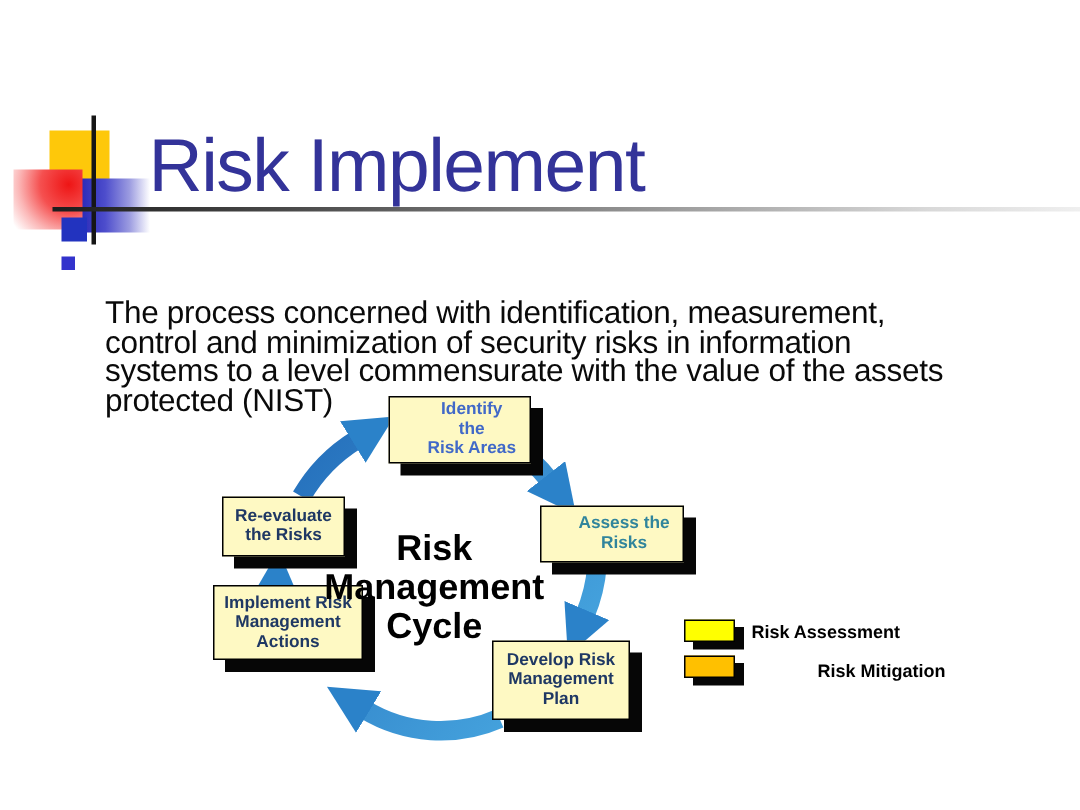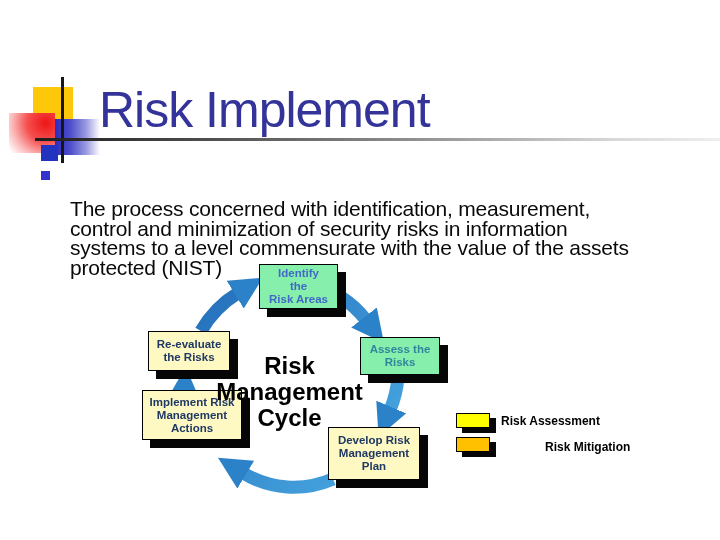--- a/index.html
+++ b/index.html
@@ -28,21 +28,21 @@
     position:absolute;left:70px;top:162px;width:600px;color:#0a0a0a;
     font-size:21px;line-height:19.5px;letter-spacing:-0.2px;white-space:pre-line;margin-top:37px;
   }
   
   .cycle-arrows{position:absolute;left:0;top:0;width:720px;height:540px;z-index:1;}
   .node{
     position:absolute;display:flex;align-items:center;justify-content:center;
     text-align:center;font-weight:bold;font-size:11.5px;line-height:13px;
     border:1.5px solid #000;box-shadow:8px 8px 0 #060606;white-space:pre-line;z-index:2;
   }
-  .node.assessment{background:#86efac;}
+  .node.assessment{background:#fef9c3;padding-left:16px;}
   .node.mitigation{background:#fef9c3;}
   .node-identify{left:259px;top:264px;width:77px;height:43px;color:#4169c8;}
   .node-assess{left:360px;top:337px;width:78px;height:36px;color:#31859c;}
   .node-reevaluate{left:148px;top:331px;width:80px;height:38px;color:#1f3864;}
   .node-implement{left:142px;top:390px;width:98px;height:48px;color:#1f3864;}
   .node-develop{left:328px;top:427px;width:90px;height:51px;color:#1f3864;}
   .center-label{
     position:absolute;left:202px;top:353px;width:175px;text-align:center;z-index:2;
     font-weight:bold;font-size:24px;line-height:26px;color:#000;
     white-space:pre-line;

